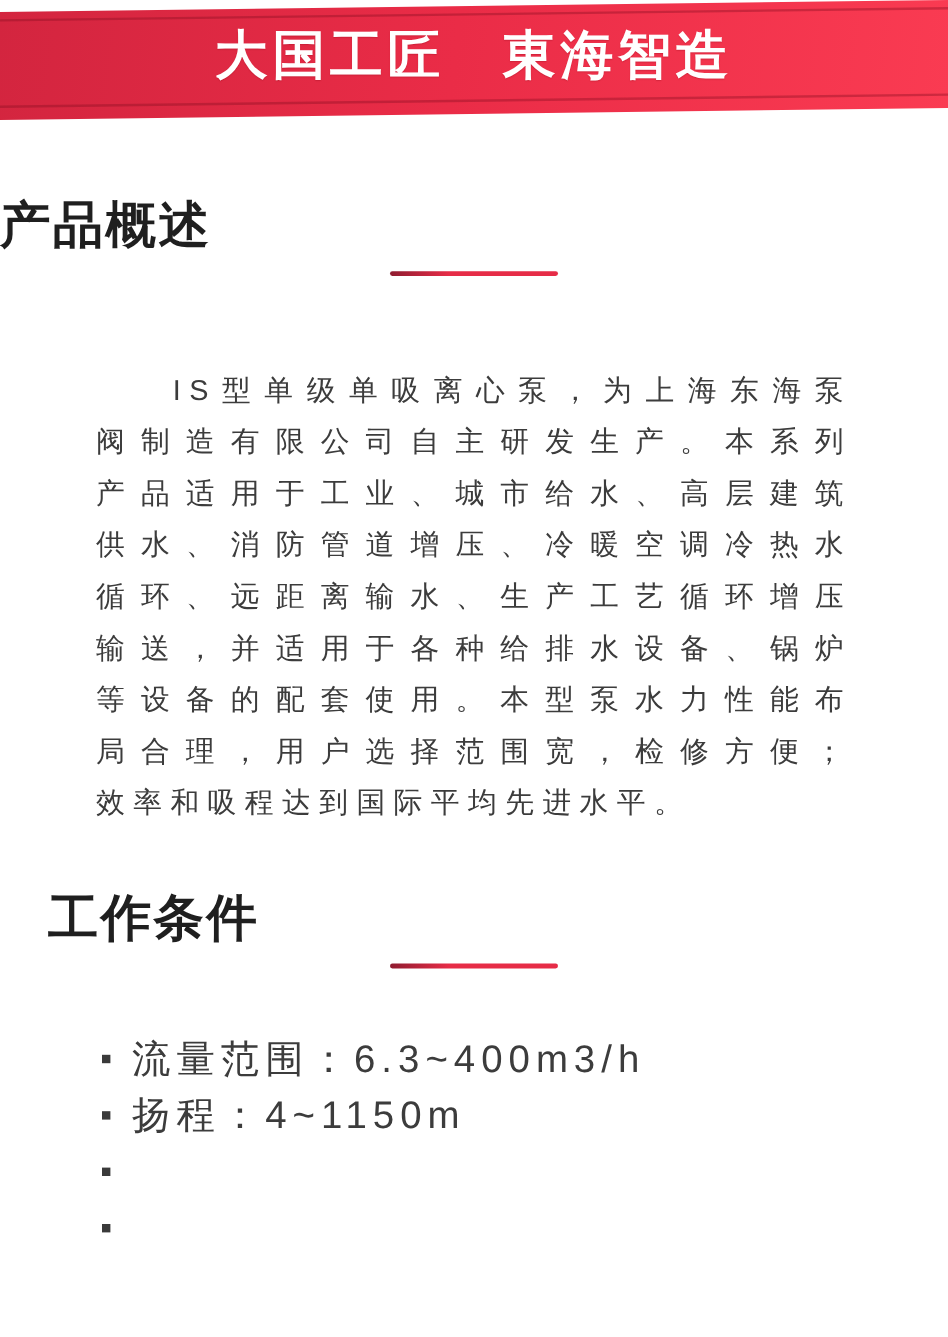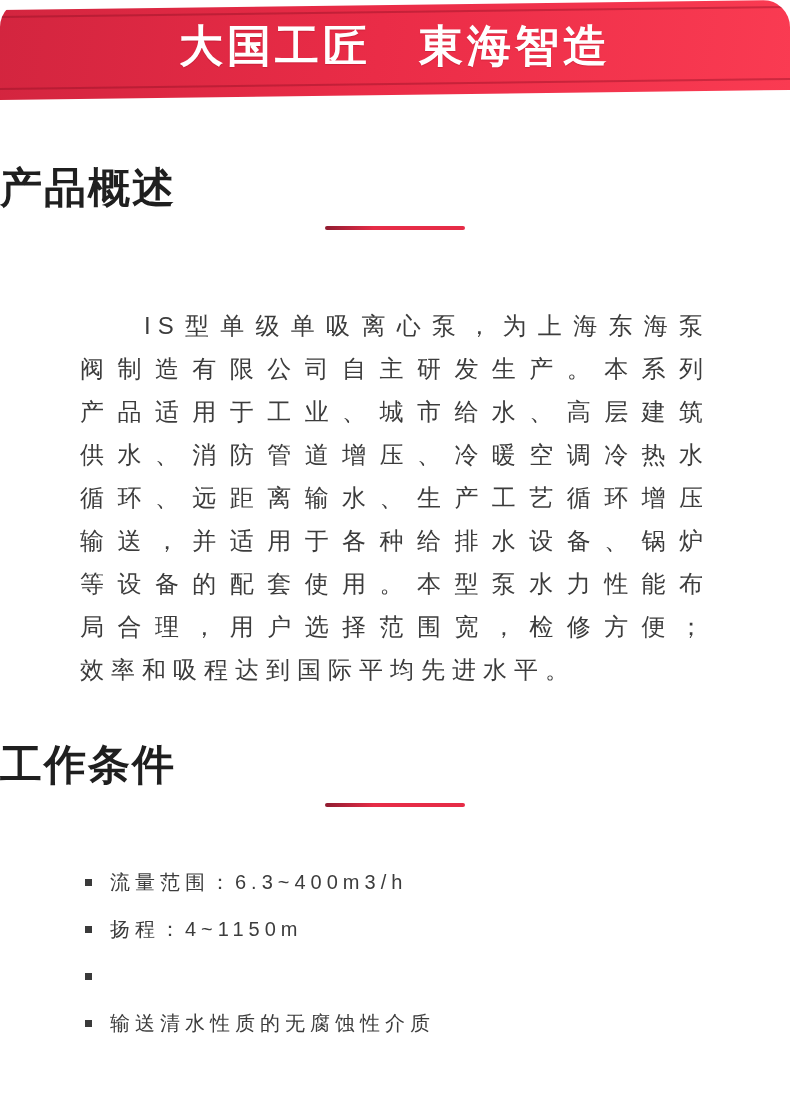--- a/index.html
+++ b/index.html
@@ -4,21 +4,20 @@
 <style>
   html, body { margin: 0; padding: 0; background: #ffffff; }
   .page {
     position: relative;
     width: 790px;
     height: 1114px;
     margin: 0 auto;
     background: #ffffff;
     overflow: hidden;
     font-family: "Liberation Sans", sans-serif;
-    border-radius: 27px;
   }
 
   
   .banner { position: relative; height: 100px; }
   .ribbon {
     position: absolute; inset: 0;
     background: linear-gradient(97deg,
       var(--banner_red_left, #d3253f) 0%,
       #ea2c47 48%,
       var(--banner_red_right, #fa3b52) 100%);
@@ -47,21 +46,21 @@
   .section-title {
     margin: 0;
     text-align: left;
     font-size: 42px;
     line-height: 48px;
     font-weight: 700;
     letter-spacing: 2px;
     color: var(--heading_text, #1f1f1f);
   }
   .overview-heading { margin-top: 64px; }
-  .conditions-heading { margin-top: 50px; }
+  .conditions-heading { margin-top: 50px; padding-left: 40px; }
   .title-underline {
     width: 140px; height: 4px;
     margin: 14px auto 0 auto;
     border-radius: 2px;
     background: linear-gradient(90deg,
       #8f1c30 0%,
       var(--underline_red, #e62c47) 35%,
       var(--underline_red, #e62c47) 100%);
   }
 
@@ -93,21 +92,21 @@
     align-items: center;
     height: 47px;
   }
   .dot {
     flex: 0 0 auto;
     width: 7px; height: 7px;
     margin-right: 18px;
     background: #3a3a3a;
   }
   .cond-text {
-    font-size: 20px;
+    font-size: 32px;
     letter-spacing: 5px;
     color: var(--body_text, #3c3c3c);
     white-space: nowrap;
   }
 </style>
 </head>
 <body>
 
 <div class="page">
 
@@ -145,18 +144,17 @@
       </li>
       <li class="cond-item">
         <span class="dot"></span>
         <span class="cond-text">扬程：4~1150m</span>
       </li>
       <li class="cond-item">
         <span class="dot"></span>
       </li>
       <li class="cond-item">
         <span class="dot"></span>
-        <span class="cond-text">输送清水性质的无腐蚀性介质</span>
       </li>
     </ul>
   </section>
 
 </div>
 
 </body></html>

